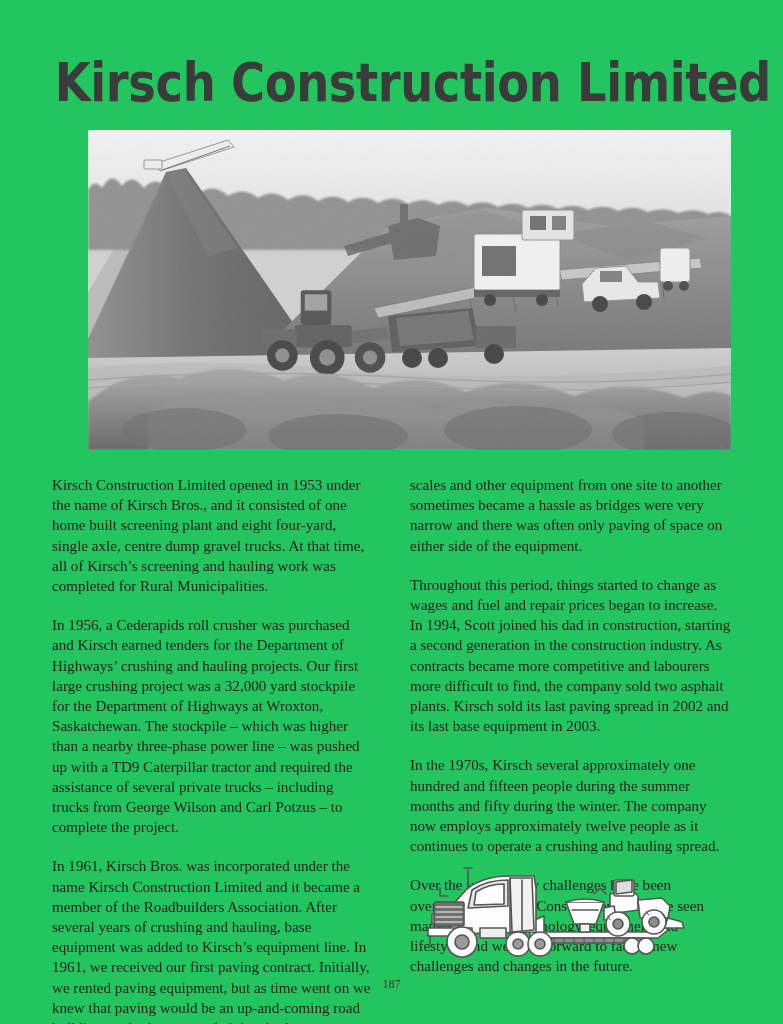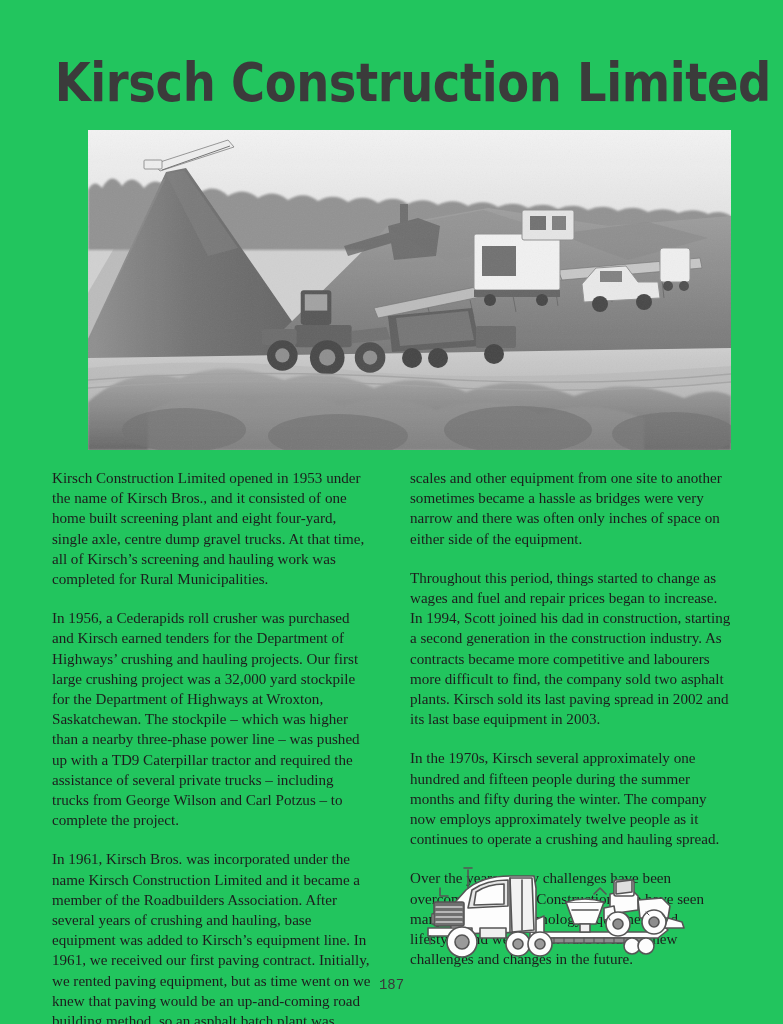--- a/index.html
+++ b/index.html
@@ -60,21 +60,21 @@
   }
   .col {
     position: absolute;
     top: 0;
     width: 322px;
   }
   .col-left  { left: 0; }
   .col-right { left: 358px; }
 
   .col p {
-    margin: 5px 0 19px 0;
+    margin: 12px 0 19px 0;
     font-family: "Liberation Serif", serif;
     font-size: 15.1px;
     line-height: 20.2px;
     color: #1d1d1d;
     text-align: left;
   }
 
   
   .clipart {
     position: absolute;
@@ -85,22 +85,22 @@
   }
   .clipart svg { display: block; }
 
   
   .folio {
     position: absolute;
     left: 0;
     top: 977px;
     width: 783px;
     text-align: center;
-    font-family: Liberation Mono, monospace;
-    font-size: 14px;
+    font-family: Liberation Serif, serif;
+    font-size: 12px;
     color: #3a3a3a;
   }
 </style>
 </head>
 <body>
 
 <div class="page">
 
   <div class="page-title">Kirsch Construction Limited</div>
 
@@ -265,21 +265,21 @@
   <div class="columns">
 
     <div class="col col-left">
       <p>Kirsch Construction Limited opened in 1953 under the name of Kirsch Bros., and it consisted of one home built screening plant and eight four-yard, single axle, centre dump gravel trucks. At that time, all of Kirsch’s screening and hauling work was completed for Rural Municipalities.</p>
       <p>In 1956, a Cederapids roll crusher was purchased and Kirsch earned tenders for the Department of Highways’ crushing and hauling projects. Our first large crushing project was a 32,000 yard stockpile for the Department of Highways at Wroxton, Saskatchewan. The stockpile – which was higher than a nearby three-phase power line – was pushed up with a TD9 Caterpillar tractor and required the assistance of several private trucks – including trucks from George Wilson and Carl Potzus – to complete the project.</p>
       <p>In 1961, Kirsch Bros. was incorporated under the name Kirsch Construction Limited and it became a member of the Roadbuilders Association. After several years of crushing and hauling, base equipment was added to Kirsch’s equipment line. In 1961, we received our first paving contract. Initially, we rented paving equipment, but as time went on we knew that paving would be an up-and-coming road building method, so an asphalt batch plant was purchased in 1967. A second plant was added in 1973, and a third drum mix plant was opened in 1977.</p>
 
     </div>
 
     <div class="col col-right">
-      <p>scales and other equipment from one site to another sometimes became a hassle as bridges were very narrow and there was often only inches of space on either side of the equipment.</p>
+      <p>scales and other equipment from one site to another sometimes became a hassle as bridges were very narrow and there was often only paving of space on either side of the equipment.</p>
       <p>Throughout this period, things started to change as wages and fuel and repair prices began to increase. In 1994, Scott joined his dad in construction, starting a second generation in the construction industry. As contracts became more competitive and labourers more difficult to find, the company sold two asphalt plants. Kirsch sold its last paving spread in 2002 and its last base equipment in 2003.</p>
       <p>In the 1970s, Kirsch several approximately one hundred and fifteen people during the summer months and fifty during the winter. The company now employs approximately twelve people as it continues to operate a crushing and hauling spread.</p>
       <p>Over the years, many challenges have been overcome by Kirsch Construction. We have seen many changes in technology, equipment and lifestyle, and we look forward to facing new challenges and changes in the future.</p>
     </div>
   </div>
 
   <div class="clipart">
     <svg width="270" height="100" viewBox="0 0 270 100">
       <g fill="none" stroke="#555555" stroke-width="1.6" stroke-linejoin="round" stroke-linecap="round">
 

